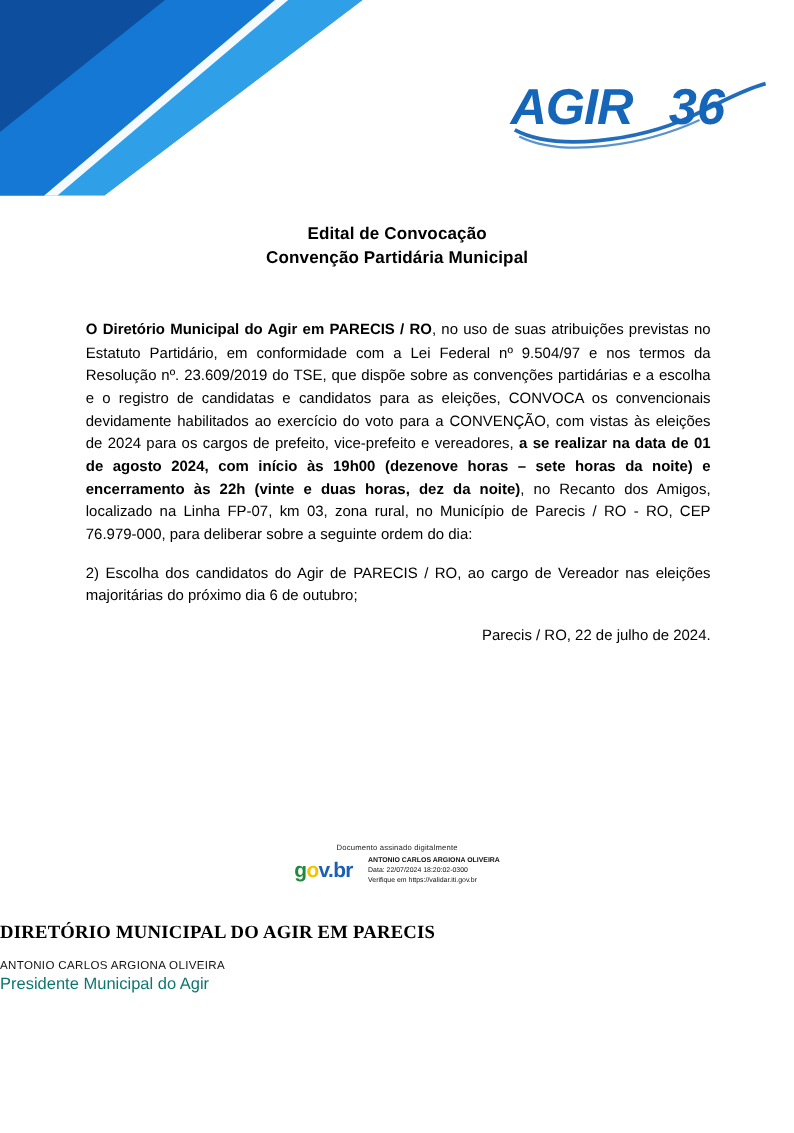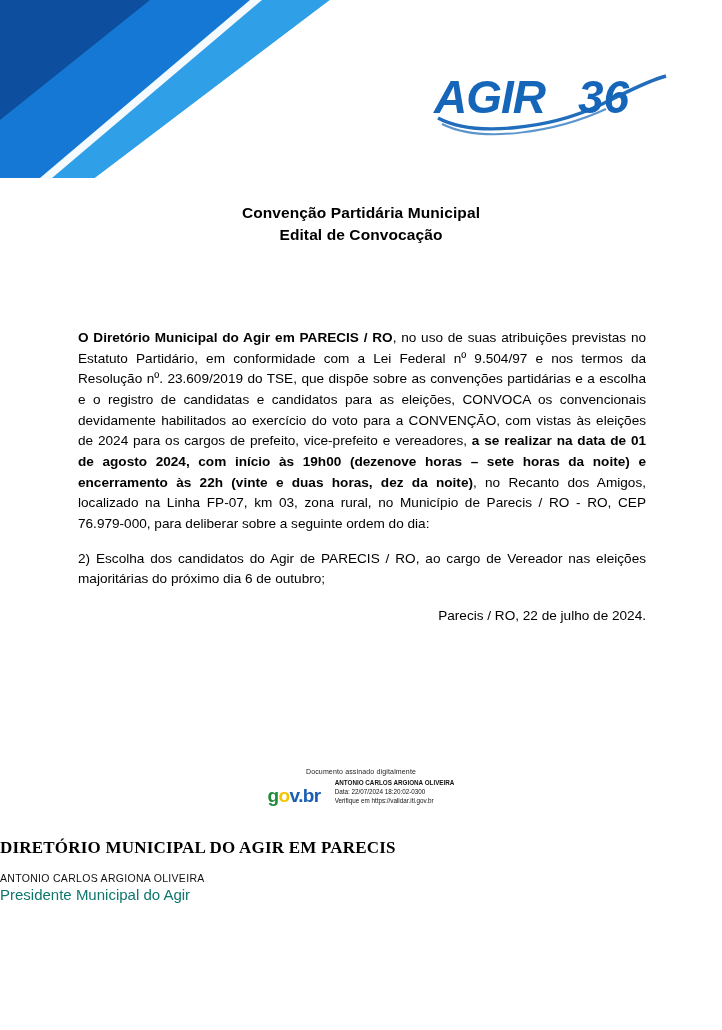--- a/index.html
+++ b/index.html
@@ -23,21 +23,21 @@
     width: 722px;
     height: 178px;
     overflow: hidden;
   }
   .header-graphic svg { display: block; }
 
   
   .logo {
     position: absolute;
     top: 66px;
-    right: 52px;
+    right: 22px;
     width: 240px;
     height: 70px;
   }
   .logo svg { display: block; }
 
   
   .doc-title {
     position: absolute;
     top: 202px;
     left: 0;
@@ -48,21 +48,20 @@
     line-height: 1.42;
     letter-spacing: 0.1px;
   }
 
   
   .body-wrap {
     position: absolute;
     top: 290px;
     left: 78px;
     width: 568px;
-    margin-top: 38px;
   }
   p.para {
     margin: 0 0 14px 0;
     font-size: 13.6px;
     line-height: 1.52;
     text-align: justify;
     text-justify: inter-word;
   }
   p.para.lead { text-align: justify; }
   p.item { margin: 0 0 14px 0; }
@@ -83,21 +82,21 @@
     text-align: center;
   }
   .stamp-title {
     font-size: 7px;
     color: #222;
     margin-bottom: 3px;
     letter-spacing: 0.15px;
   }
   .stamp-inner {
     display: inline-flex;
-    align-items: flex-end;
+    align-items: center;
     gap: 14px;
   }
   .govbr {
     font-size: 19px;
     font-weight: bold;
     letter-spacing: -0.6px;
     line-height: 1;
     white-space: nowrap;
   }
   .govbr .g { color: #1f8a3b; }
@@ -169,22 +168,22 @@
       <path d="M8 52 C 45 72, 120 62, 168 40 C 196 27, 214 16, 236 10" fill="none" stroke="#1565b8" stroke-width="3.4" opacity="0.95"></path>
       <path d="M12 58 C 52 78, 126 66, 176 43" fill="none" stroke="#1565b8" stroke-width="2" opacity="0.7"></path>
 
       <circle cx="215" cy="35" r="10" fill="none" stroke="#ffffff" stroke-width="2.6"></circle>
       <ellipse cx="215" cy="35" rx="10" ry="4" fill="none" stroke="#ffffff" stroke-width="1.6"></ellipse>
     </g>
   </svg>
 </div>
 
 <div class="doc-title">
+  <div>Edital de Convocação</div>
   <div>Convenção Partidária Municipal</div>
-  <div>Edital de Convocação</div>
 </div>
 
 <div class="body-wrap">
 
   <p class="para lead"><strong>O Diretório Municipal do Agir em PARECIS / RO</strong><span>, no uso de suas atribuições previstas no Estatuto Partidário, em conformidade com a Lei Federal nº 9.504/97 e nos termos da Resolução nº. 23.609/2019 do TSE, que dispõe sobre as convenções partidárias e a escolha e o registro de candidatas e candidatos para as eleições, CONVOCA os convencionais devidamente habilitados ao exercício do voto para a CONVENÇÃO, com vistas às eleições de 2024 para os cargos de prefeito, vice-prefeito e vereadores, </span><strong>a se realizar na data de 01 de agosto 2024, com início às 19h00 (dezenove horas – sete horas da noite) e encerramento às 22h (vinte e duas horas, dez da noite)</strong><span>, no Recanto dos Amigos, localizado na Linha FP-07,  km 03, zona rural, no Município de Parecis / RO - RO, CEP 76.979-000, para deliberar sobre a seguinte ordem do dia:</span></p>
 
   <p class="para item">2) Escolha dos candidatos do Agir de PARECIS / RO,  ao cargo de Vereador nas eleições majoritárias do próximo dia 6 de outubro;</p>
 
   <p class="place-date">Parecis / RO, 22 de julho de 2024.</p>
 </div>

